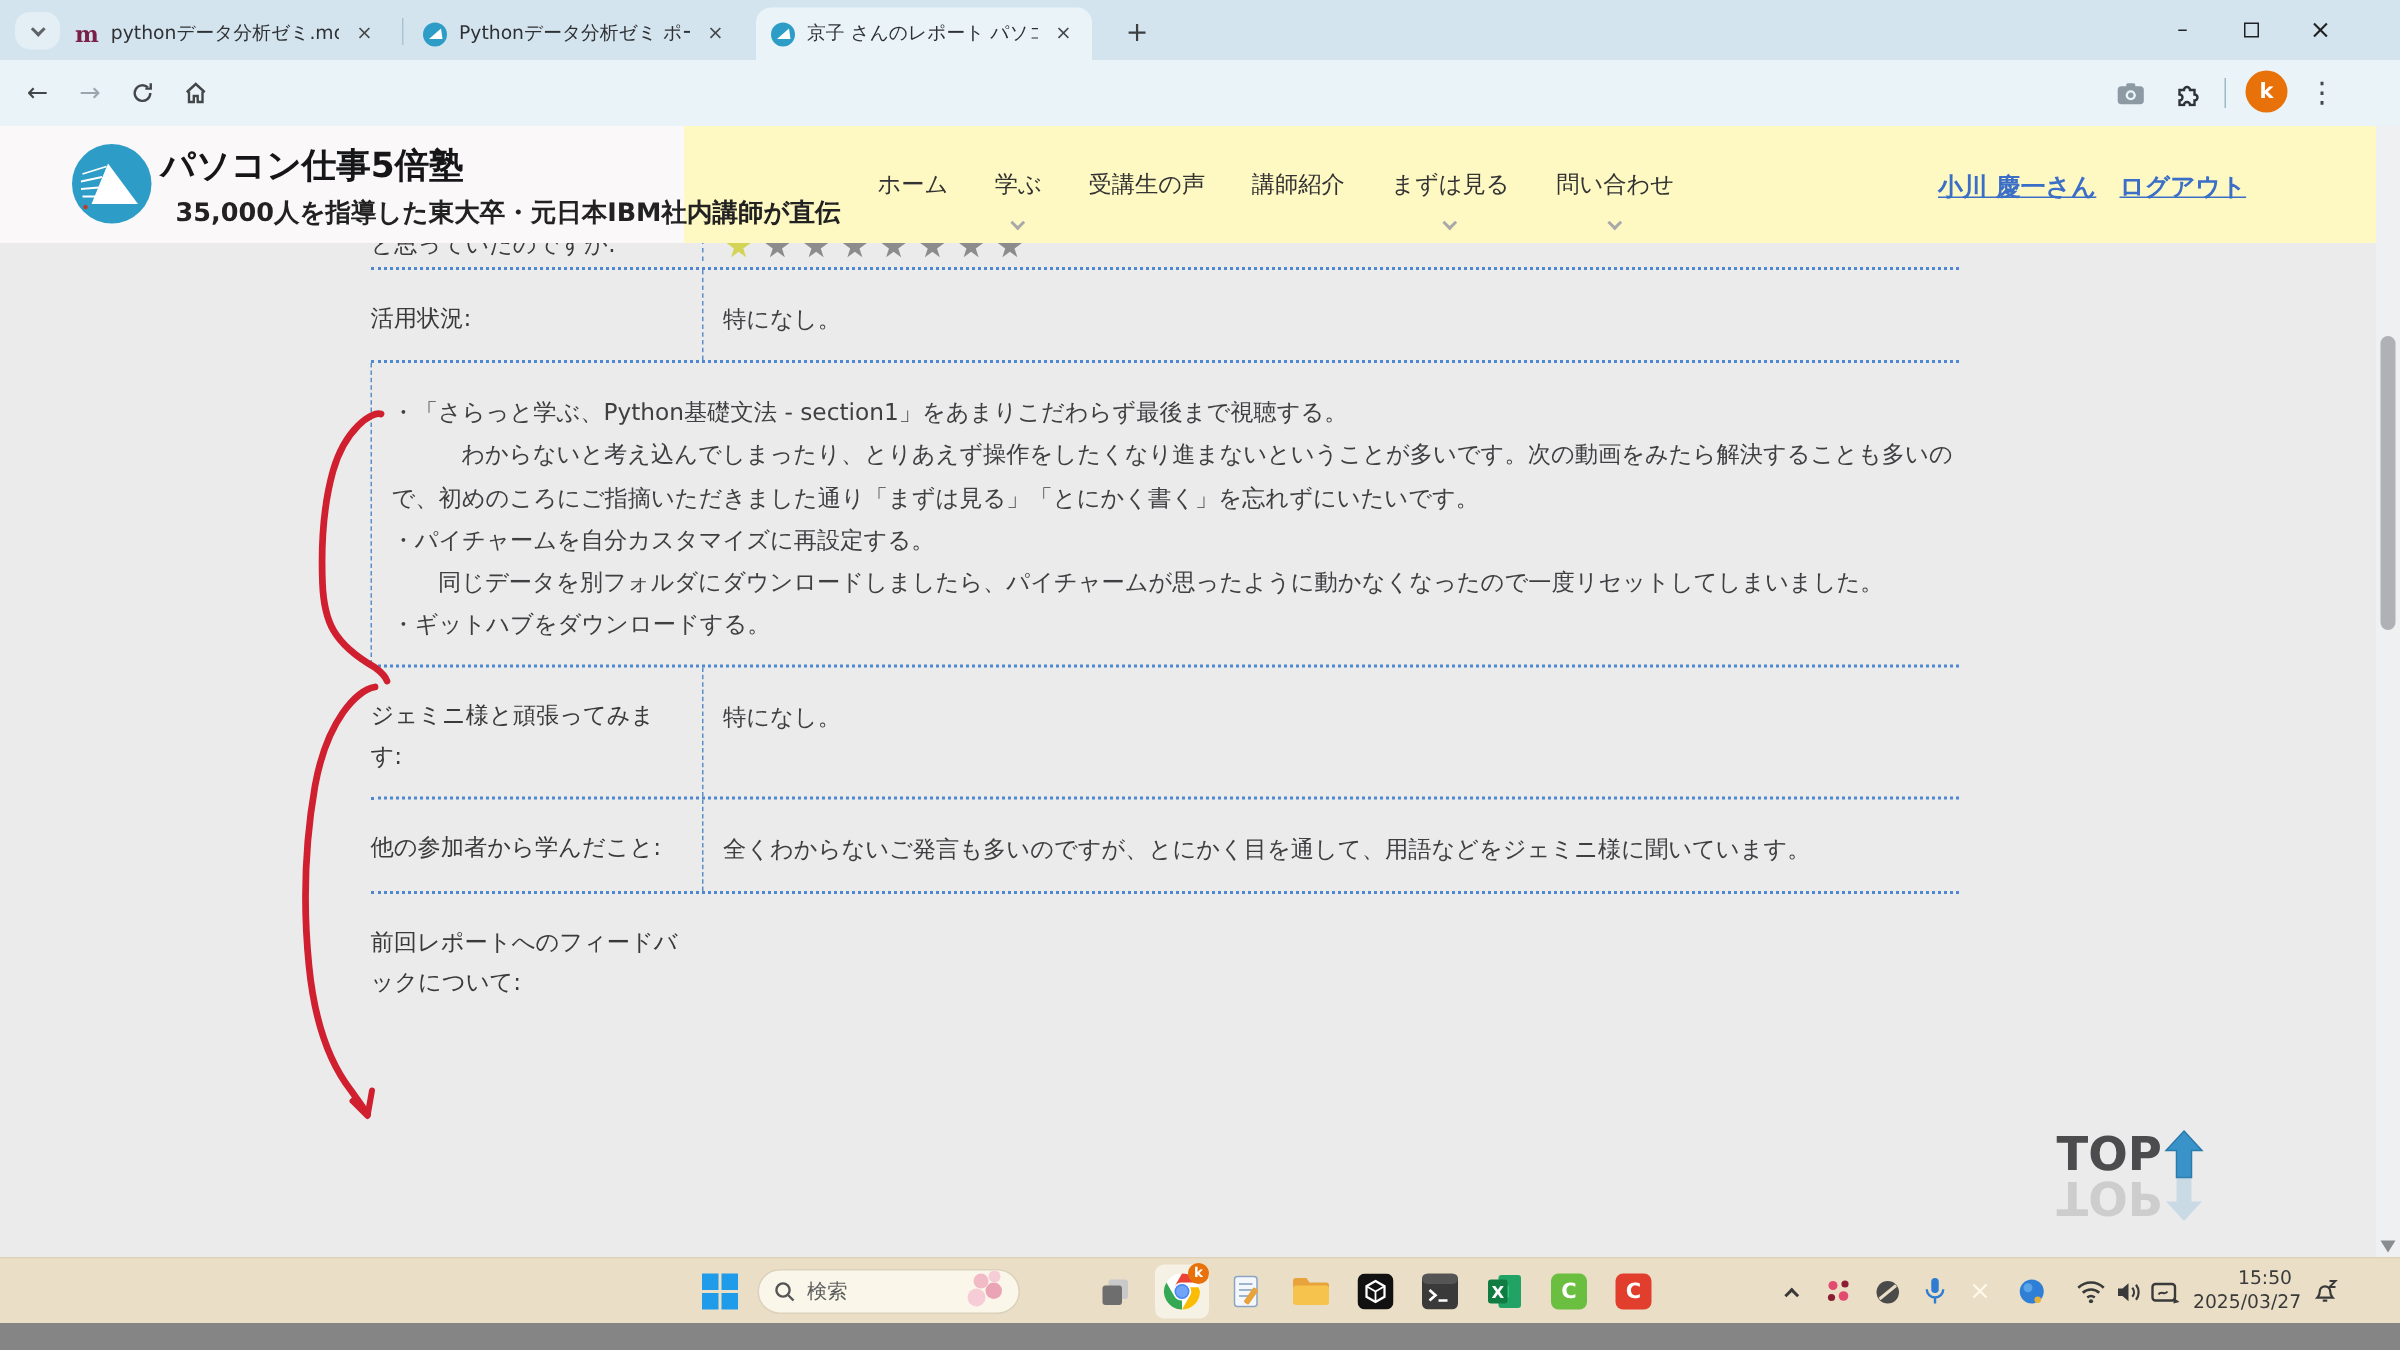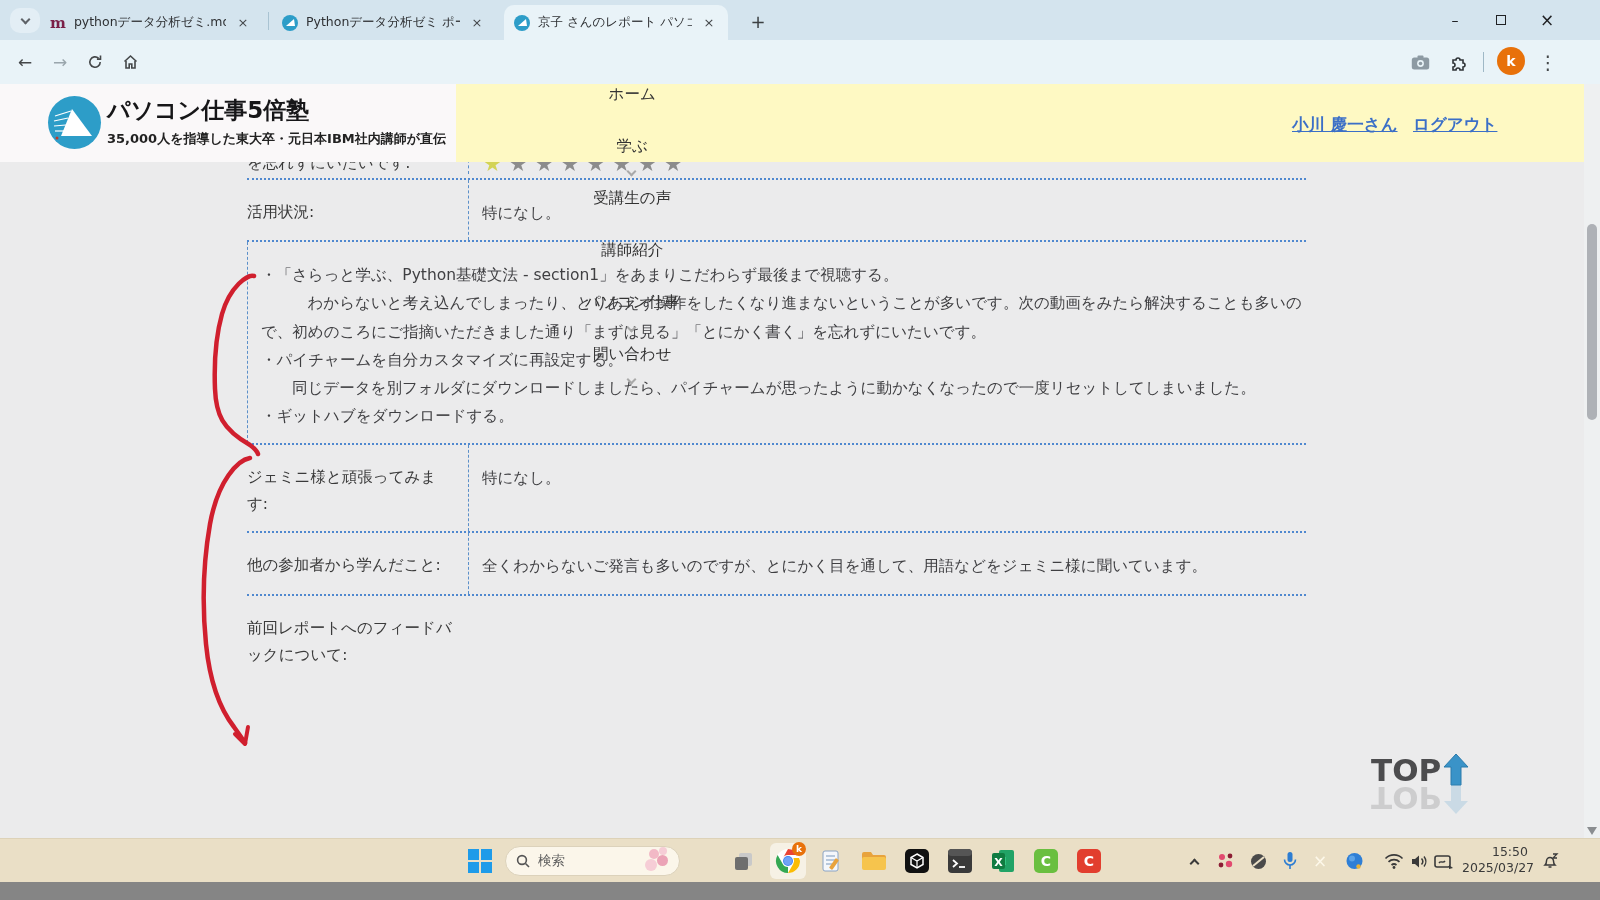--- a/index.html
+++ b/index.html
@@ -43,22 +43,22 @@
     background:#e8710a; color:#fff; font-size:14px; font-weight:bold; display:flex; align-items:center;
     justify-content:center; cursor:pointer; }
   .tb-sep { position:absolute; left:1483px; top:12px; width:1px; height:20px; background:#9fb8c6; }
 
   
   .page { position:absolute; left:0; top:84px; width:1600px; height:754px; background:#ebebec; overflow:hidden; }
   .siteheader { position:absolute; left:0; top:0; width:1600px; height:78px; background:#fef9c3; z-index:5; }
   .logobox { position:absolute; left:0; top:0; width:456px; height:78px; background:#faf8f9; }
   .logo { position:absolute; left:48px; top:12px; width:53px; height:53px; border-radius:50%; background:#2d9dc8; }
   .brand-title { position:absolute; left:107px; top:11px; font-size:23px; font-weight:bold; color:#161618; }
-  .brand-sub { position:absolute; left:107px; top:46px; font-size:13px; font-weight:bold; color:#222; }
-  .mainnav { position:absolute; left:585px; top:0; height:78px; display:flex; align-items:center; gap:31px;flex-direction:column; }
+  .brand-sub { position:absolute; left:117px; top:46px; font-size:17px; font-weight:bold; color:#222; }
+  .mainnav { position:absolute; left:585px; top:0; height:78px; display:flex; align-items:center; gap:31px; }
   .nav-item { position:relative; font-size:15.5px; color:#333; cursor:pointer; white-space:nowrap; }
   .nav-item .chev { position:absolute; left:50%; margin-left:-4px; bottom:-18px; border-color:#a9a9a9; }
   .hdr-link { position:absolute; top:30px; font-size:16.5px; font-weight:bold; color:#3b6fc7;
     text-decoration:underline; cursor:pointer; white-space:nowrap; }
 
   
   .report { position:absolute; left:247px; top:0; width:1059px; z-index:1; }
   .evalrow { margin-top:58px; height:38px; display:flex; align-items:flex-end;
     border-bottom:2px dotted #4f88cf; padding-bottom:4px; }
   .evalrow .lab { width:221px; font-size:15.5px; color:#3a3a3a; }
@@ -176,21 +176,21 @@
     </div>
     <div class="tb-sep"></div>
     <div class="tray-avatar">k</div>
     <div class="navbtn" style="left:1533px; font-size:19px;">⋮</div>
   </div>
 
   <div class="page">
 
     <div class="report">
       <div class="evalrow">
-        <span class="lab">を忘れずにいたいです:</span>
+        <span class="lab">と思っていたのですが:</span>
         <span class="stars"><span class="star filled">★</span><span class="star">★</span><span class="star">★</span><span class="star">★</span><span class="star">★</span><span class="star">★</span><span class="star">★</span><span class="star">★</span></span>
       </div>
       <div class="row">
         <div class="row-label">活用状況:</div>
         <div class="row-value">特になし。</div>
       </div>
       <div class="row">
         <div class="row-value">・「さらっと学ぶ、Python基礎文法 - section1」をあまりこだわらず最後まで視聴する。
 　　　わからないと考え込んでしまったり、とりあえず操作をしたくなり進まないということが多いです。次の動画をみたら解決することも多いので、初めのころにご指摘いただきました通り「まずは見る」「とにかく書く」を忘れずにいたいです。
 ・パイチャームを自分カスタマイズに再設定する。
@@ -231,21 +231,21 @@
         </svg>
       </div>
       <div class="brand-title">パソコン仕事5倍塾</div>
       <div class="brand-sub">35,000人を指導した東大卒・元日本IBM社内講師が直伝</div>
 
       <div class="mainnav">
         <div class="nav-item"><span>ホーム</span></div>
         <div class="nav-item"><span>学ぶ</span><span class="chev"></span></div>
         <div class="nav-item"><span>受講生の声</span></div>
         <div class="nav-item"><span>講師紹介</span></div>
-        <div class="nav-item"><span>パソコン仕事</span><span class="chev"></span></div>
+        <div class="nav-item"><span>まずは見る</span><span class="chev"></span></div>
         <div class="nav-item"><span>問い合わせ</span><span class="chev"></span></div>
       </div>
 
       <div class="hdr-link" style="left:1292px;">小川 慶一さん</div>
       <div class="hdr-link" style="left:1413px;">ログアウト</div>
     </div>
 
     <div class="topbtn">
       <div class="main">
         <span class="txt">TOP</span>

